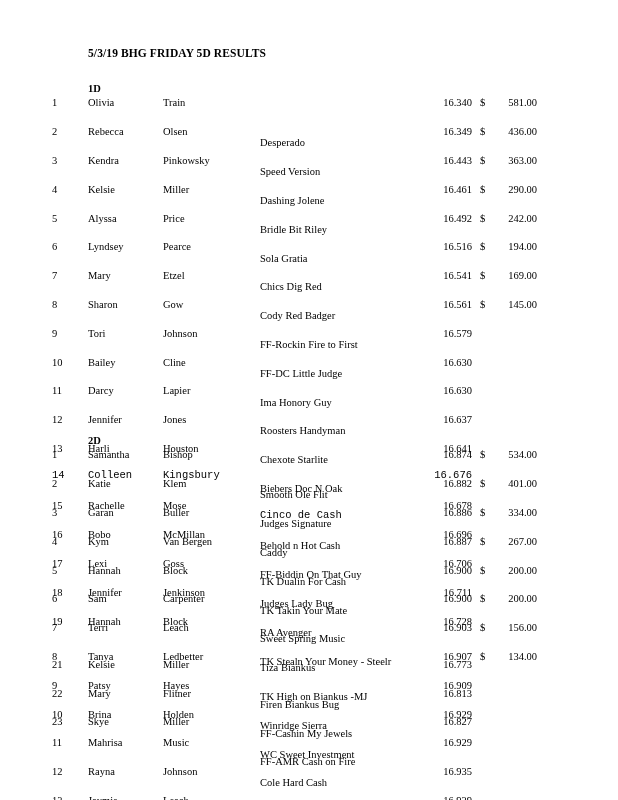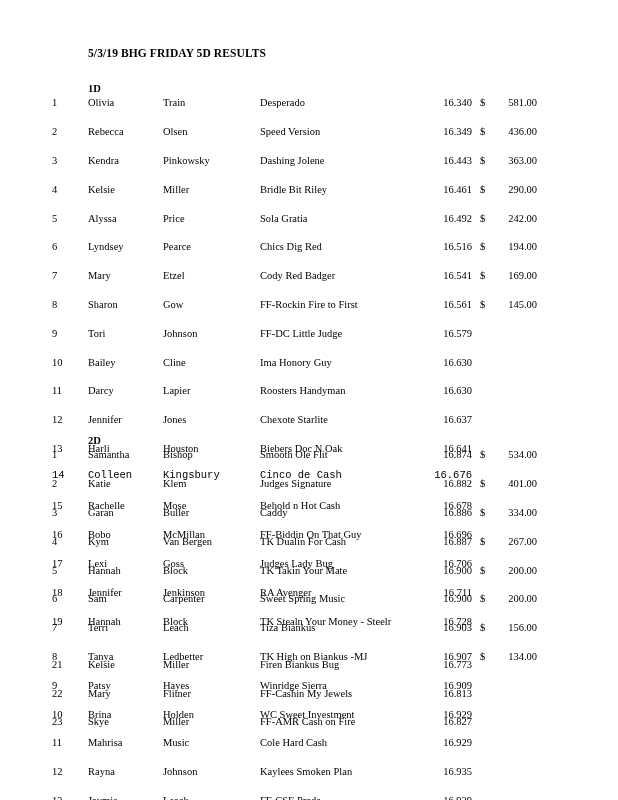--- a/index.html
+++ b/index.html
@@ -69,20 +69,21 @@
     position: absolute;
     left: 88px;
   }
   .c-last {
     position: absolute;
     left: 163px;
   }
   .c-horse {
     position: absolute;
     left: 260px;
+    margin-top: 40px;
   }
   .c-time {
     position: absolute;
     left: 420px;
     width: 52px;
     text-align: right;
   }
   .c-money {
     position: absolute;
     left: 480px;

